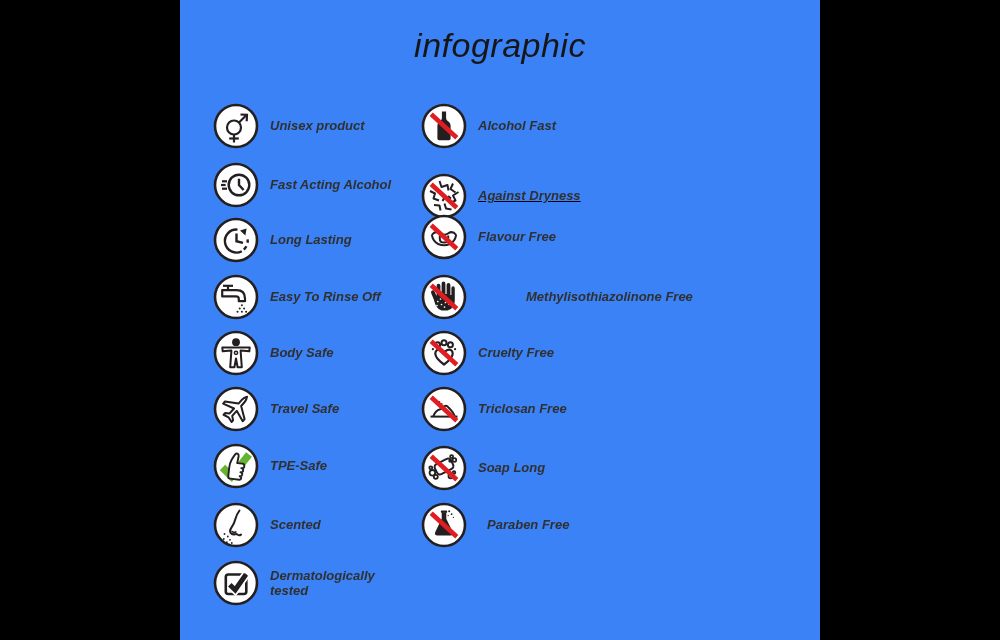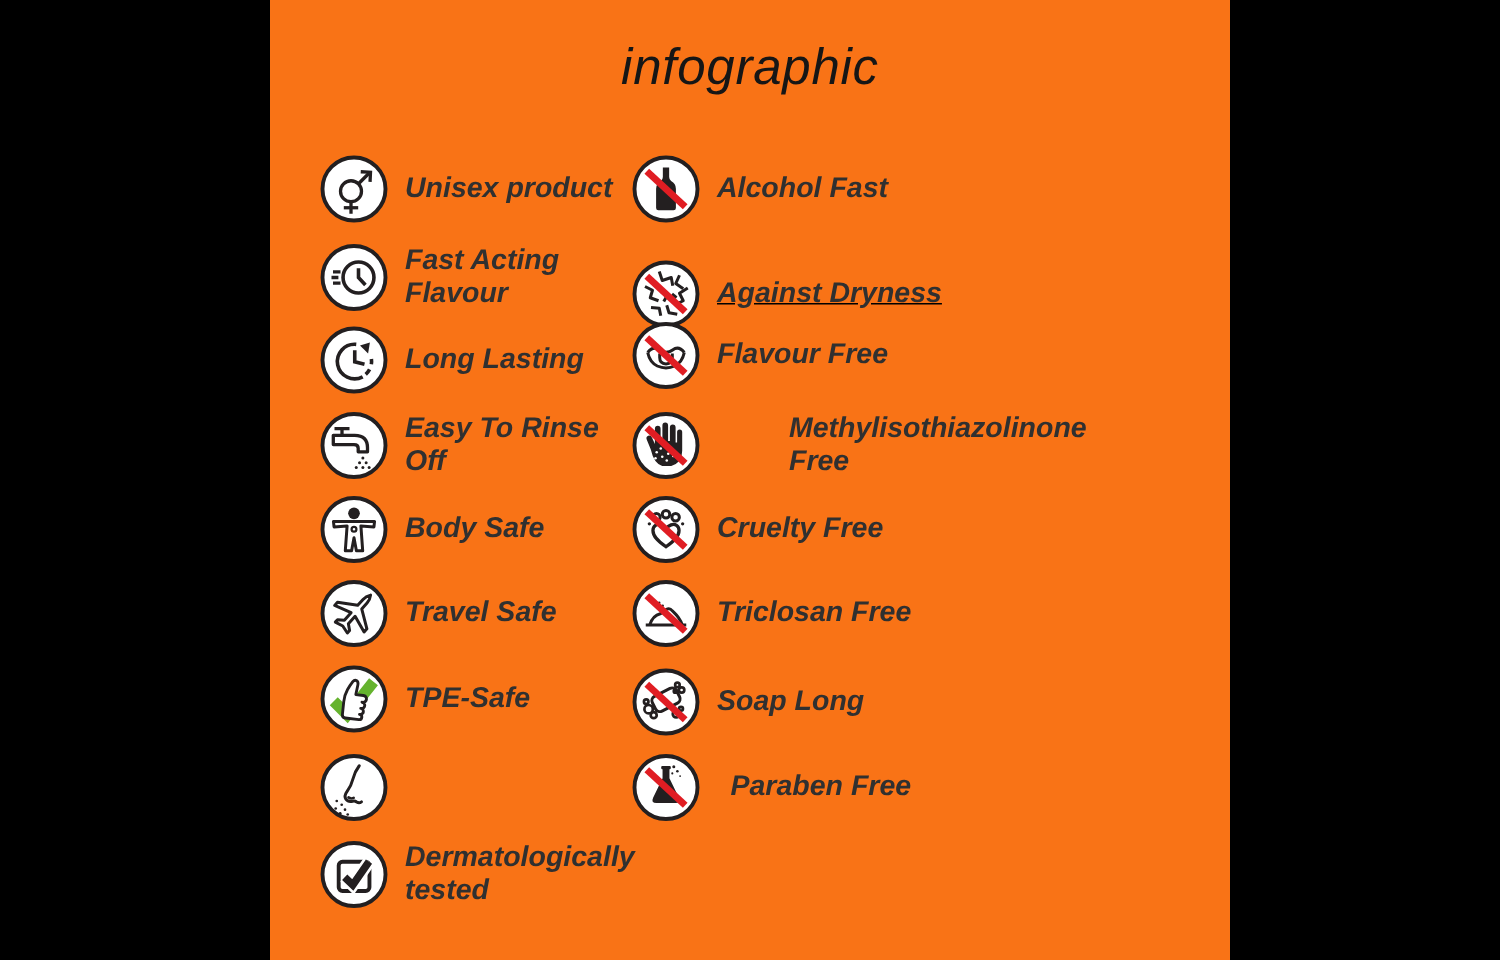--- a/index.html
+++ b/index.html
@@ -4,31 +4,31 @@
 <style>
   html,body{margin:0;padding:0;}
   body{
     width:1000px;height:640px;position:relative;background:#000;
     font-family:"Liberation Sans",sans-serif;overflow:hidden;
   }
   .letterbox{position:absolute;top:0;width:180px;height:640px;background:#000;}
   #bar-left{left:0;}
   #bar-right{right:0;}
   .stage{
-    position:absolute;left:180px;top:0;width:640px;height:640px;background:#f97316;
+    position:absolute;left:180px;top:0;width:640px;height:640px;background:#3b82f6;
   }
   .title{
     position:absolute;top:26px;left:0;width:100%;margin:0;text-align:center;
     font-size:34px;font-style:italic;font-weight:400;color:#161616;letter-spacing:.5px;
   }
   .row{position:absolute;display:flex;align-items:center;gap:10px;}
   .icon{width:48px;height:48px;flex:0 0 48px;display:block;}
   .icon svg{display:block;}
   .label{
-    font-style:italic;font-weight:600;font-size:19px;line-height:1.18;color:#303030;
+    font-style:italic;font-weight:600;font-size:13px;line-height:1.18;color:#303030;
     display:block;
   }
 </style>
 </head>
 <body>
 
 <div class="letterbox" id="bar-left"></div>
 <div class="letterbox" id="bar-right"></div>
 
 <div class="stage">
@@ -51,21 +51,21 @@
         <span class="icon">
           <svg viewBox="0 0 48 48" width="48" height="48" aria-hidden="true">
             <circle cx="24" cy="24" r="21" fill="#fff" stroke="#231f20" stroke-width="2.6"></circle>
   <circle cx="27" cy="24" r="10.3" fill="none" stroke="#231f20" stroke-width="2.4"></circle>
   <path d="M27 17.8 L27 24 L31.6 29" fill="none" stroke="#231f20" stroke-width="2.4"></path>
   <line x1="10" y1="20.3" x2="15" y2="20.3" stroke="#231f20" stroke-width="2.2"></line>
   <line x1="9" y1="24" x2="13.6" y2="24" stroke="#231f20" stroke-width="2.2"></line>
   <line x1="10" y1="27.7" x2="15" y2="27.7" stroke="#231f20" stroke-width="2.2"></line>
           </svg>
         </span>
-        <span class="label" style="width: 145px;">Fast Acting Flavour</span>
+        <span class="label" style="width: 145px;">Fast Acting Alcohol</span>
       </div>
       <div class="row" style="left: 32px; top: 216px;">
         <span class="icon">
           <svg viewBox="0 0 48 48" width="48" height="48" aria-hidden="true">
             <circle cx="24" cy="24" r="21" fill="#fff" stroke="#231f20" stroke-width="2.6"></circle>
   <path d="M25.5 13.6 A11.5 11.5 0 1 0 29.8 35.2" fill="none" stroke="#231f20" stroke-width="2.4"></path>
   <path d="M31.8 33.6 A11.5 11.5 0 0 0 35.6 23.4" fill="none" stroke="#231f20" stroke-width="2.4" stroke-dasharray="4.2 3.6"></path>
   <polygon points="34.6,12.4 28.0,14.4 33.4,19.6" fill="#231f20"></polygon>
   <path d="M24.5 17.5 L24.5 25.2 L31 26.8" fill="none" stroke="#231f20" stroke-width="2.4"></path>
           </svg>
@@ -130,20 +130,21 @@
   <path d="M27.5 9.5 Q24.5 13.5 23.4 18 Q22.2 22.8 19.4 26.6 Q17.2 29.6 18.6 31.8 Q20.1 33.9 23.1 33.2 Q24.6 32.8 25.8 33.7 Q27.4 34.8 29 33.6" fill="none" stroke="#231f20" stroke-width="2" stroke-linecap="round"></path>
   <path d="M20.3 30.6 Q22 31.8 23.8 30.9" fill="none" stroke="#231f20" stroke-width="1.7" stroke-linecap="round"></path>
   <circle cx="12.5" cy="33" r=".9" fill="#231f20"></circle>
             <circle cx="15.8" cy="35.5" r=".9" fill="#231f20"></circle>
   <circle cx="11.8" cy="38" r=".9" fill="#231f20"></circle>
             <circle cx="18" cy="38.8" r=".9" fill="#231f20"></circle>
   <circle cx="14.8" cy="41.2" r=".9" fill="#231f20"></circle>
             <circle cx="19.8" cy="42" r=".9" fill="#231f20"></circle>
           </svg>
         </span>
+        <span class="label" style="width: 145px;">Scented</span>
       </div>
       <div class="row" style="left: 32px; top: 559px;">
         <span class="icon">
           <svg viewBox="0 0 48 48" width="48" height="48" aria-hidden="true">
             <circle cx="24" cy="24" r="21" fill="#fff" stroke="#231f20" stroke-width="2.6"></circle>
   <rect x="13.8" y="15.5" width="20.5" height="19.5" rx="2.5" fill="none" stroke="#231f20" stroke-width="2.6"></rect>
   <path d="M17.8 25.8 L23.2 31 L34 15.4" fill="none" stroke="#fff" stroke-width="8.5"></path>
   <path d="M17.8 25.8 L23.2 31 L34 15.4" fill="none" stroke="#231f20" stroke-width="5"></path>
           </svg>
         </span>

